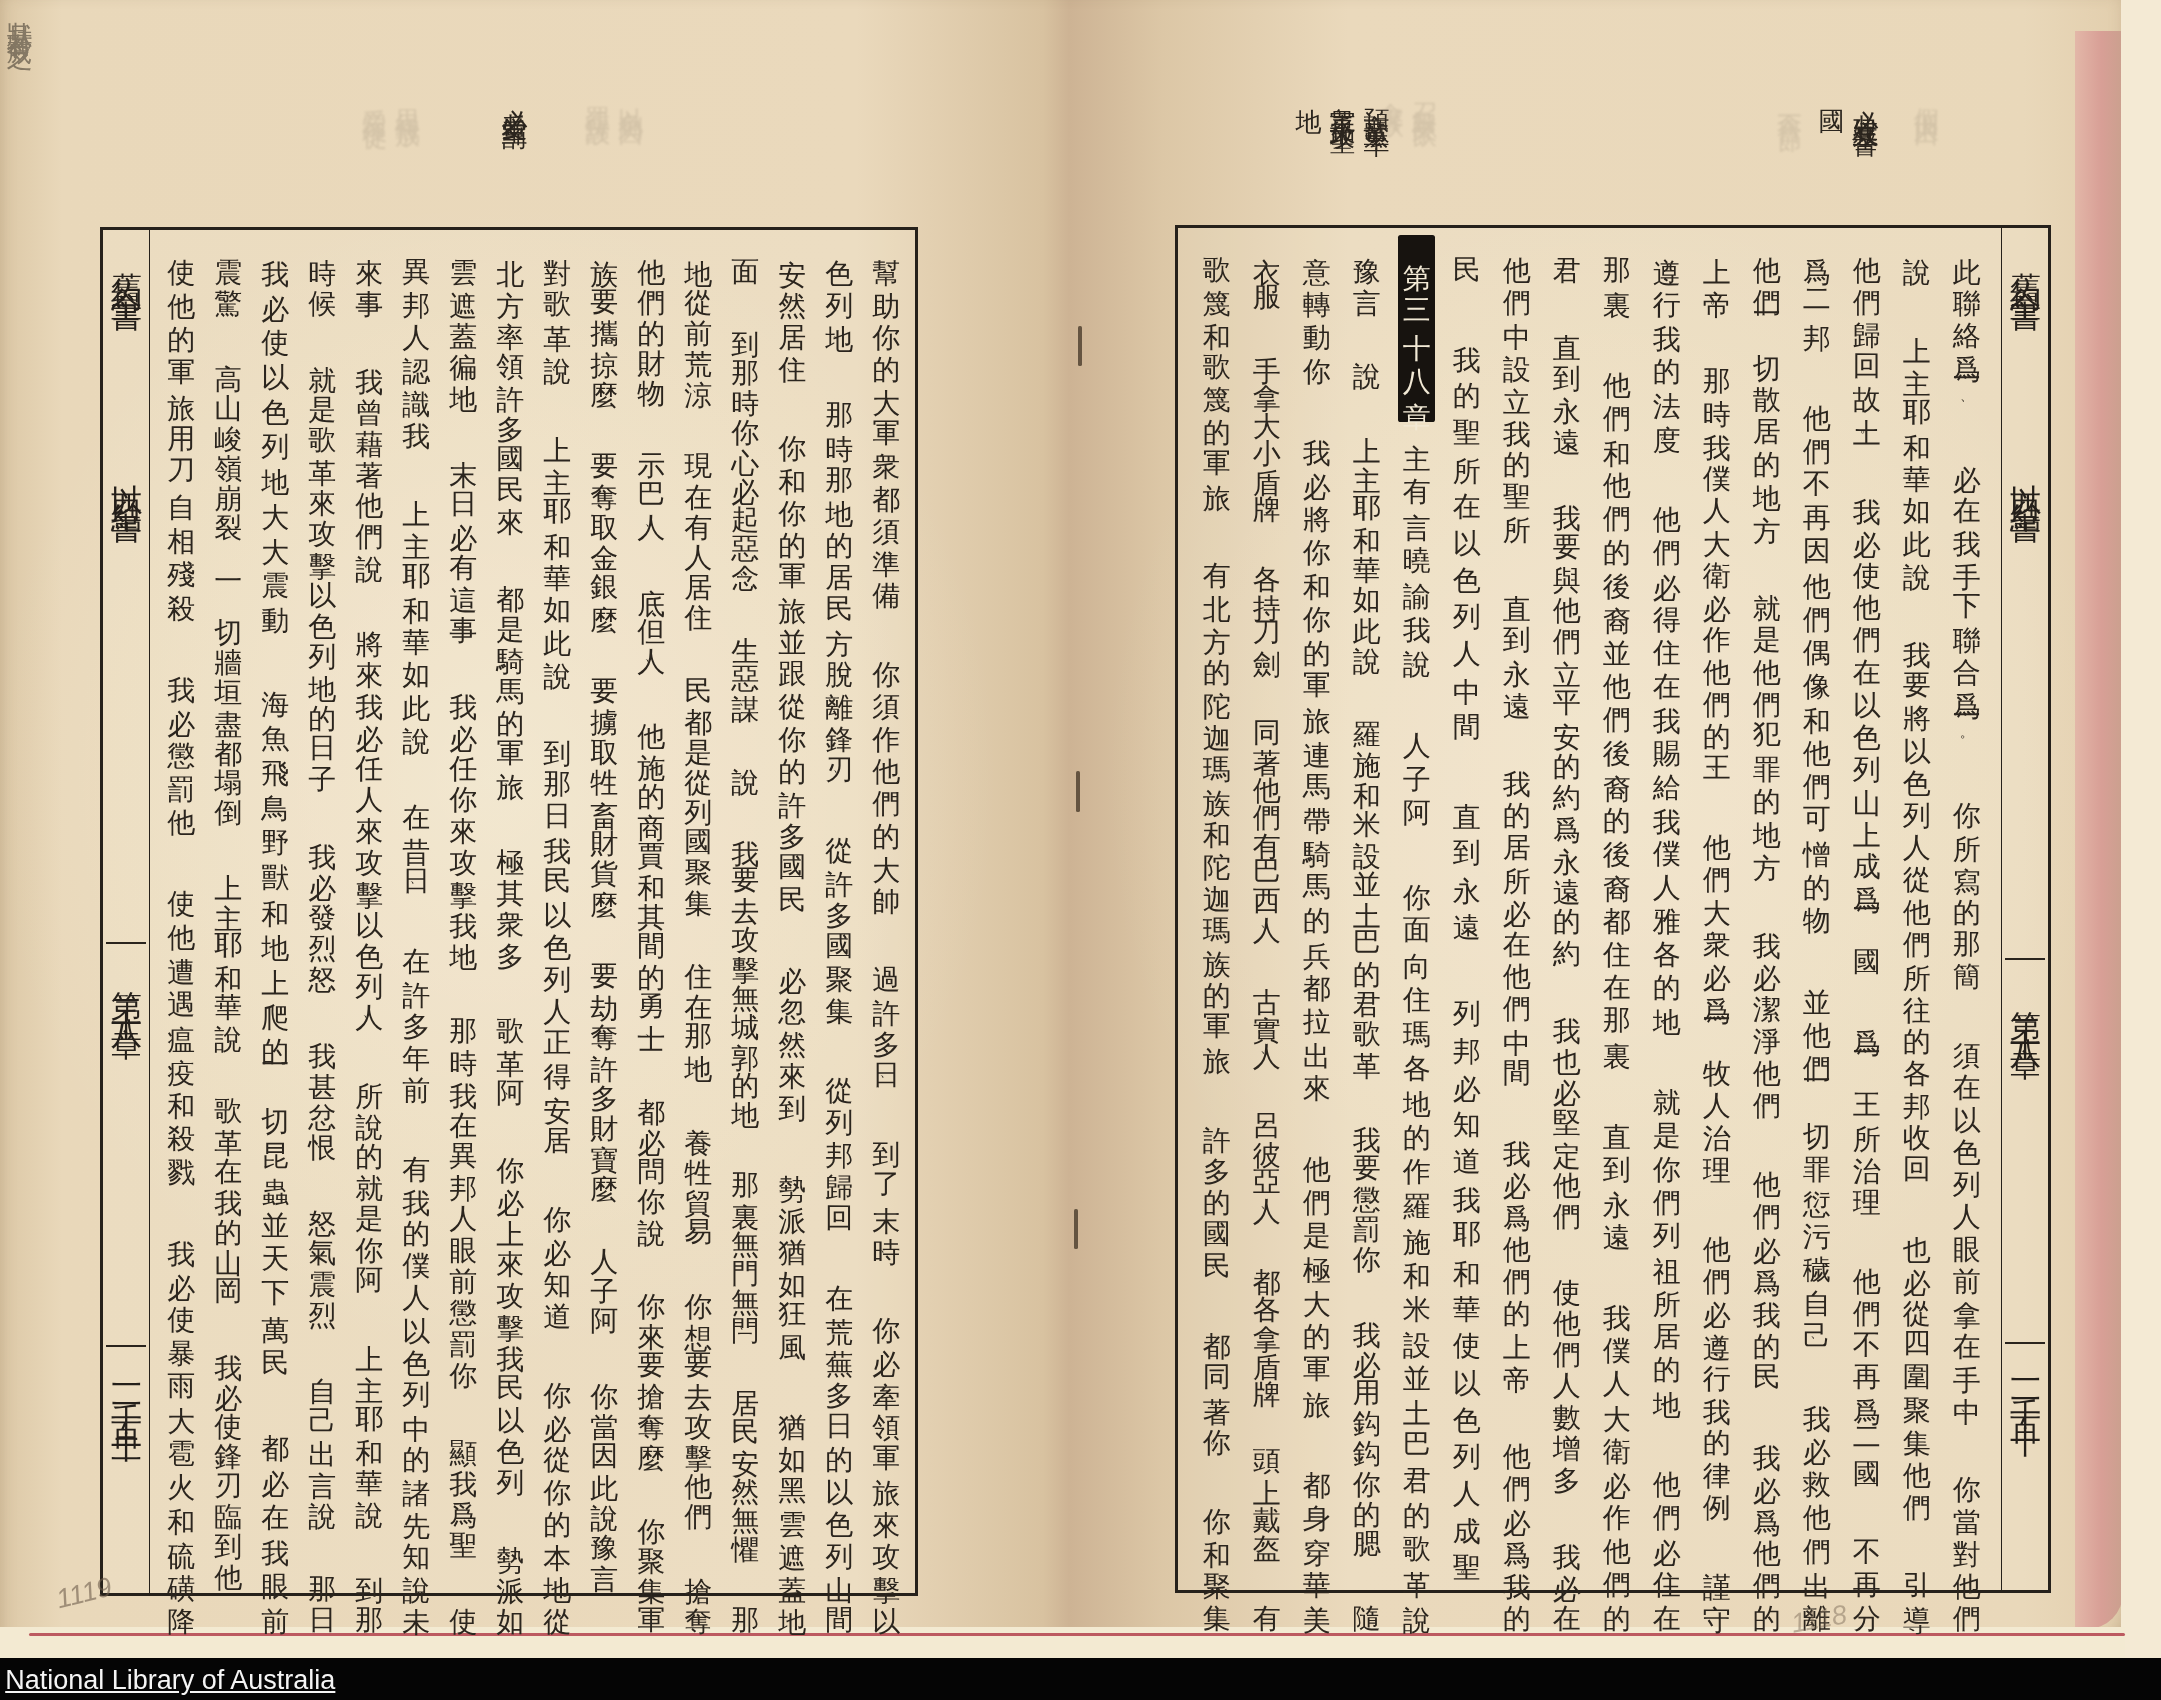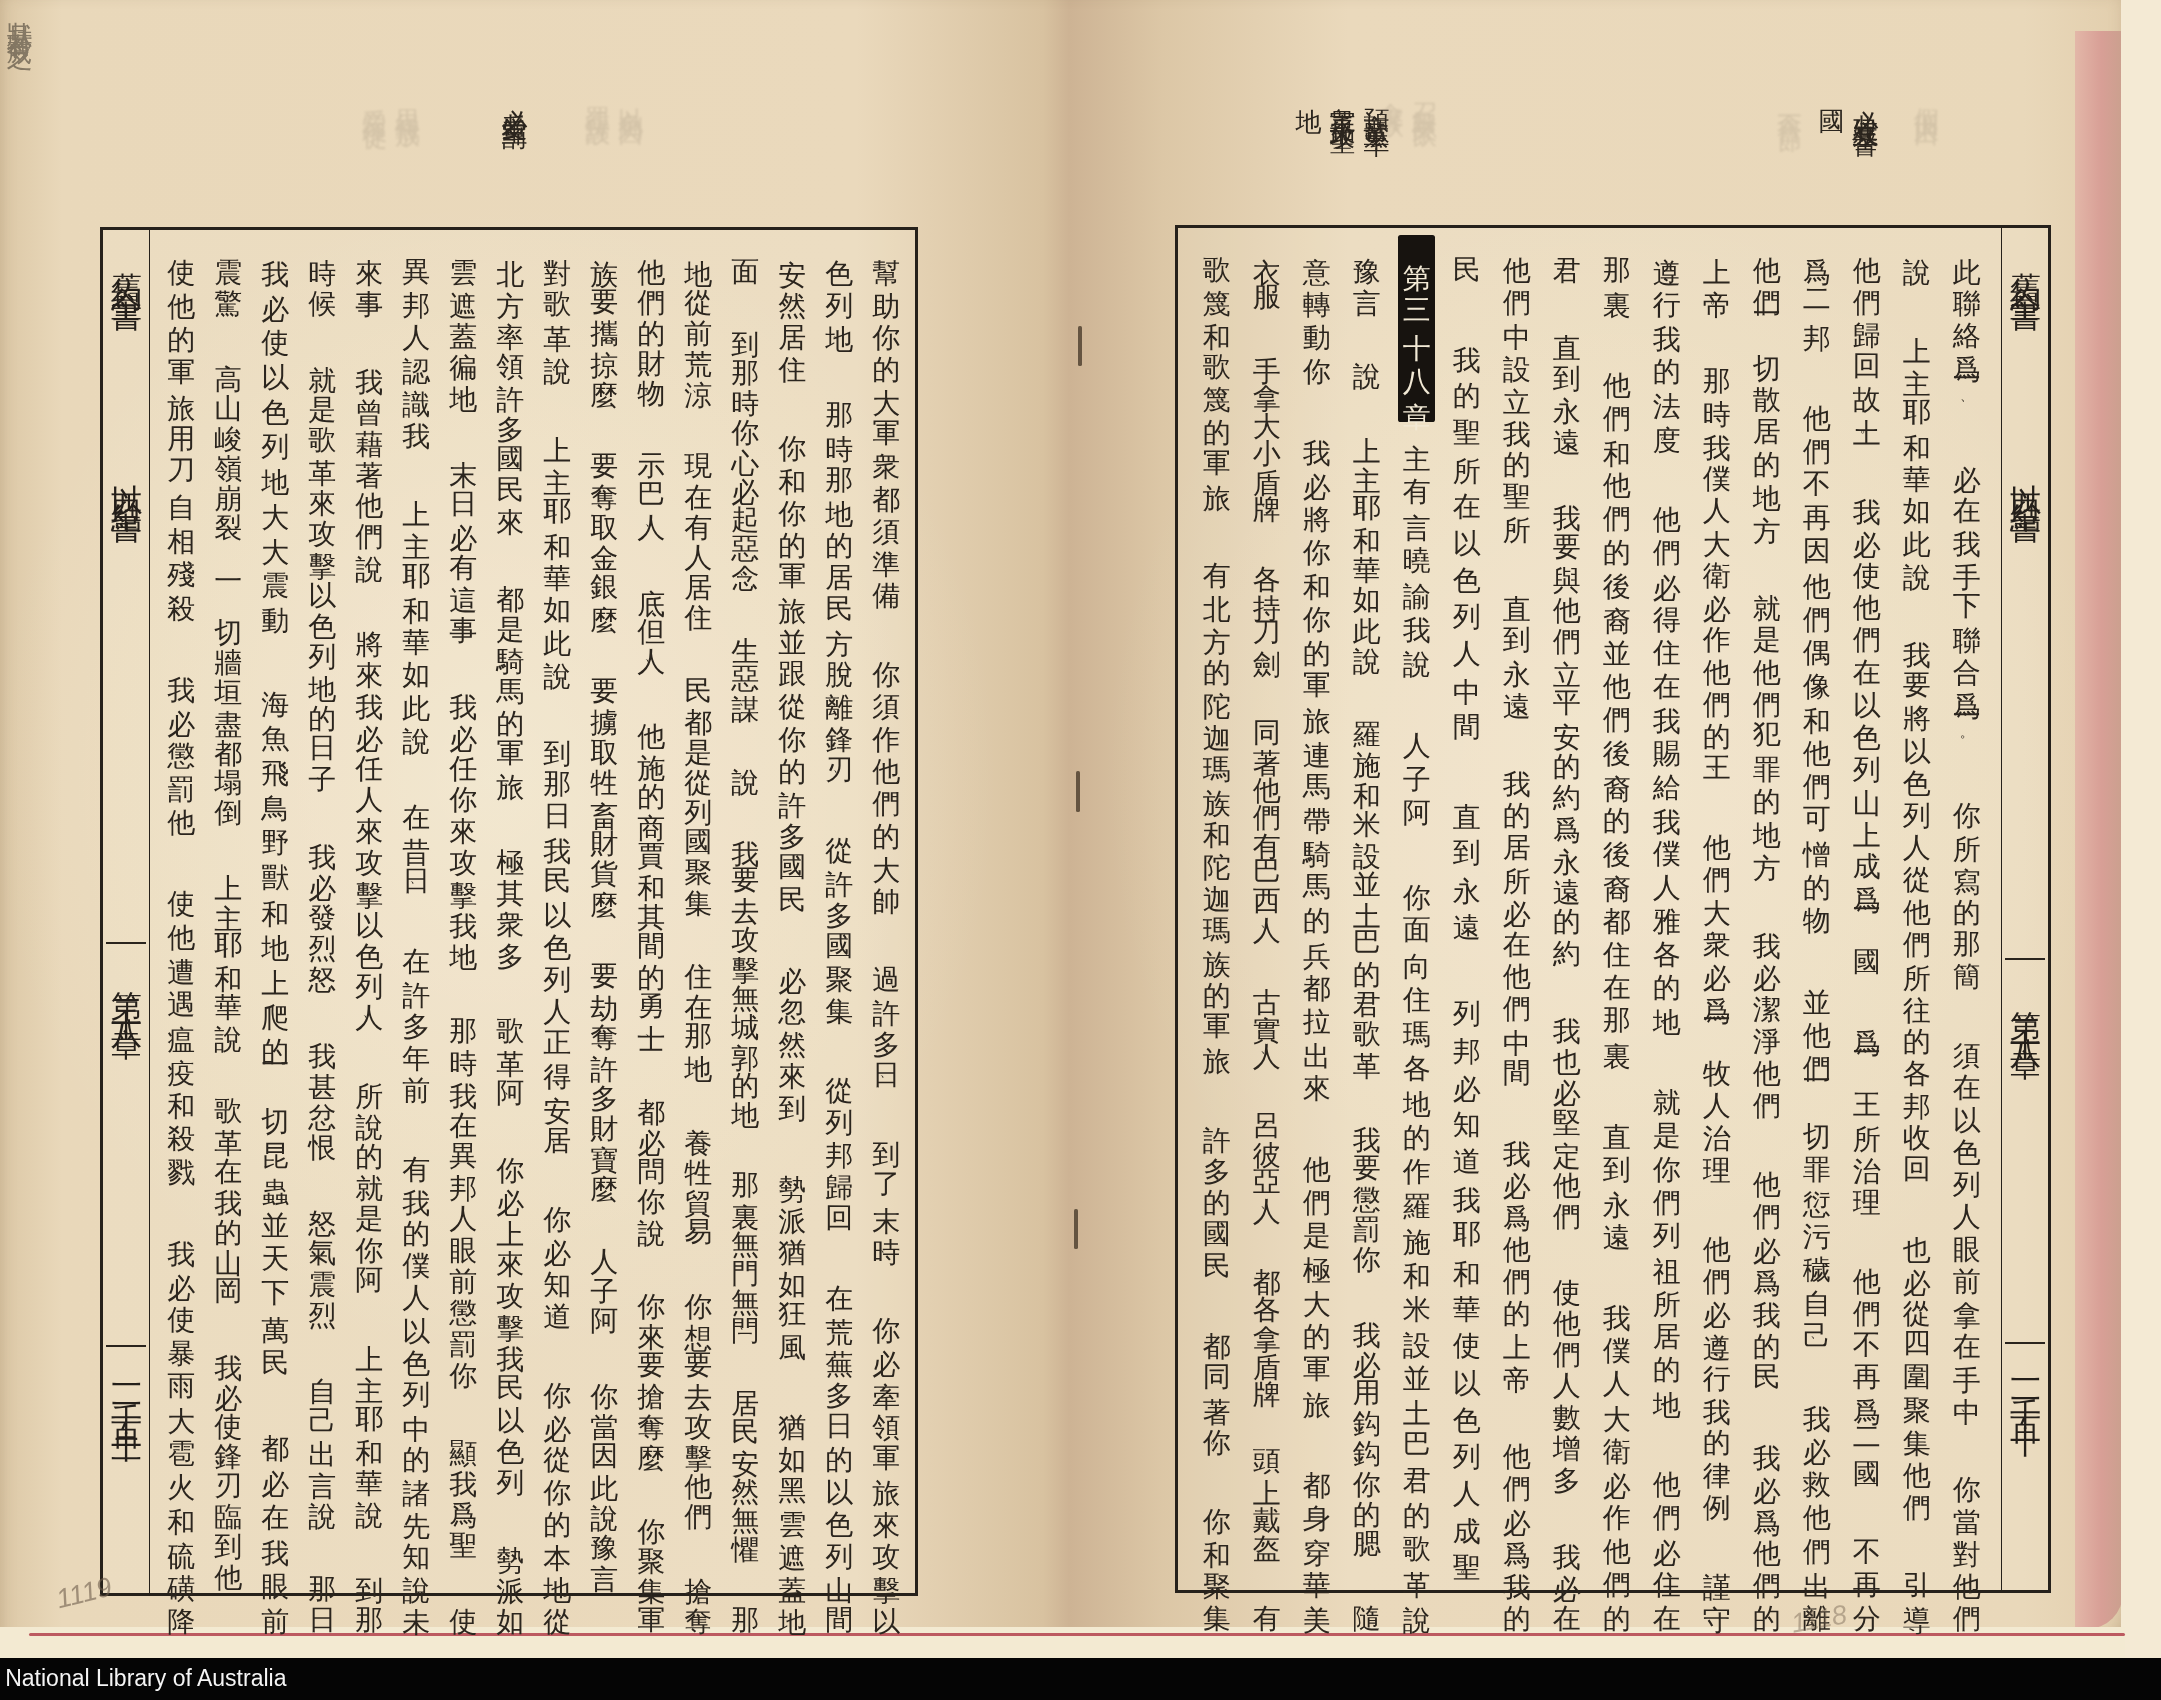--- a/index.html
+++ b/index.html
@@ -16,21 +16,21 @@
   
   #fore-edge{position:absolute;left:2075px;top:31px;width:48px;height:1598px;
              background:linear-gradient(90deg,#e3b7a8,#d89f96 55%,#caa08e);
              border-bottom-right-radius:36px;}
   #edge-right-paper{position:absolute;left:2121px;top:0;width:41px;height:1701px;background:#f4ead4;}
   
   #bottom-edge{position:absolute;left:0;top:1627px;width:2125px;height:31px;background:#f3ead2;}
   #red-line{position:absolute;left:28.5px;top:1633px;width:2096px;height:3.1px;background:#bc5a60;border-radius:1.6px;}
   #bar{position:absolute;left:0;top:1658px;width:2161px;height:43px;background:#050505;
        font-family:"Liberation Sans","DejaVu Sans",sans-serif;color:#f5f5f5;}
-  #bar .l{position:absolute;left:5.2px;top:7.3px;font-size:23px;}
+  #bar .l{position:absolute;left:5.2px;top:7.3px;font-size:27px;text-decoration:underline;}
   #bar .r{position:absolute;right:10px;top:8.3px;font-size:24px;margin-top:32px;}
   
   .stitch{position:absolute;width:3.6px;background:#4a3c2c;border-radius:1.6px;opacity:.8;}
   
   .frame{position:absolute;border:3.6px solid #26211b;background:rgba(255,252,240,.12);}
   #rframe{left:1175px;top:225px;width:870px;height:1362px;}
   #lframe{left:100px;top:227px;width:812px;height:1363px;}
   .vtext{writing-mode:vertical-rl;text-orientation:upright;}
   
   .titlecol{position:absolute;top:0;bottom:0;width:46px;}

